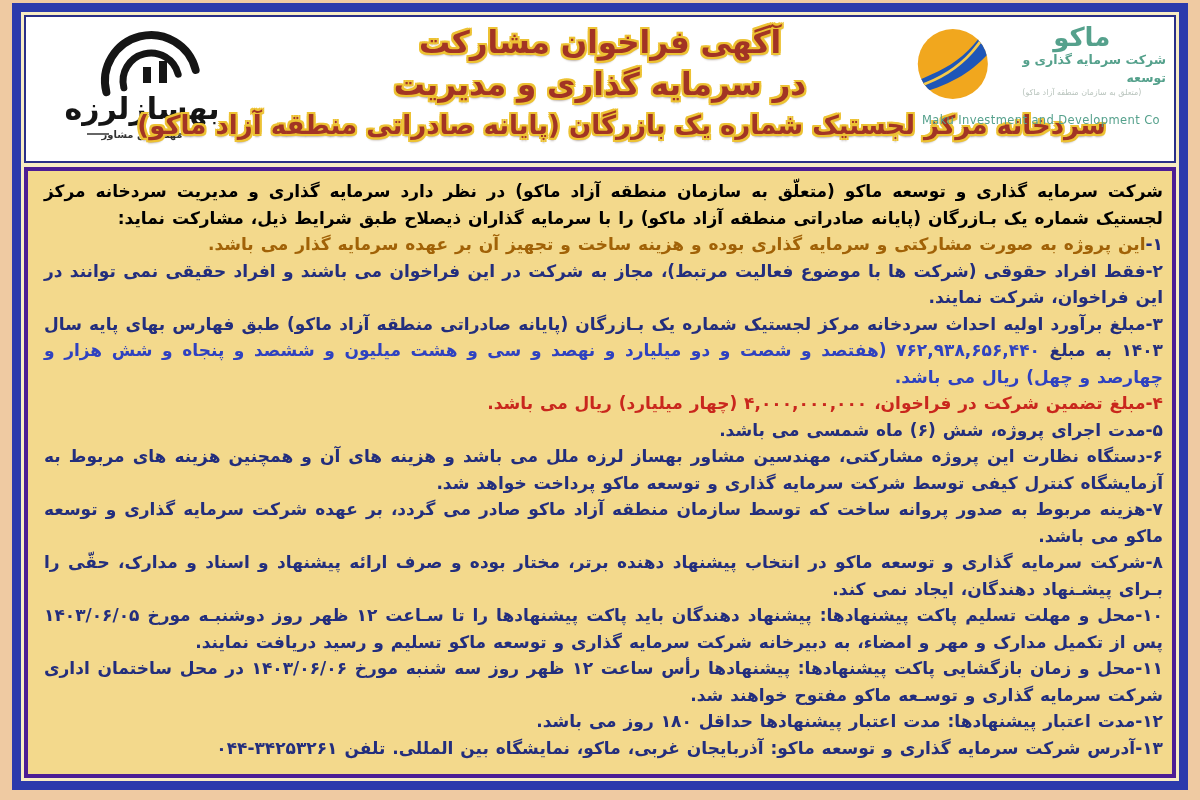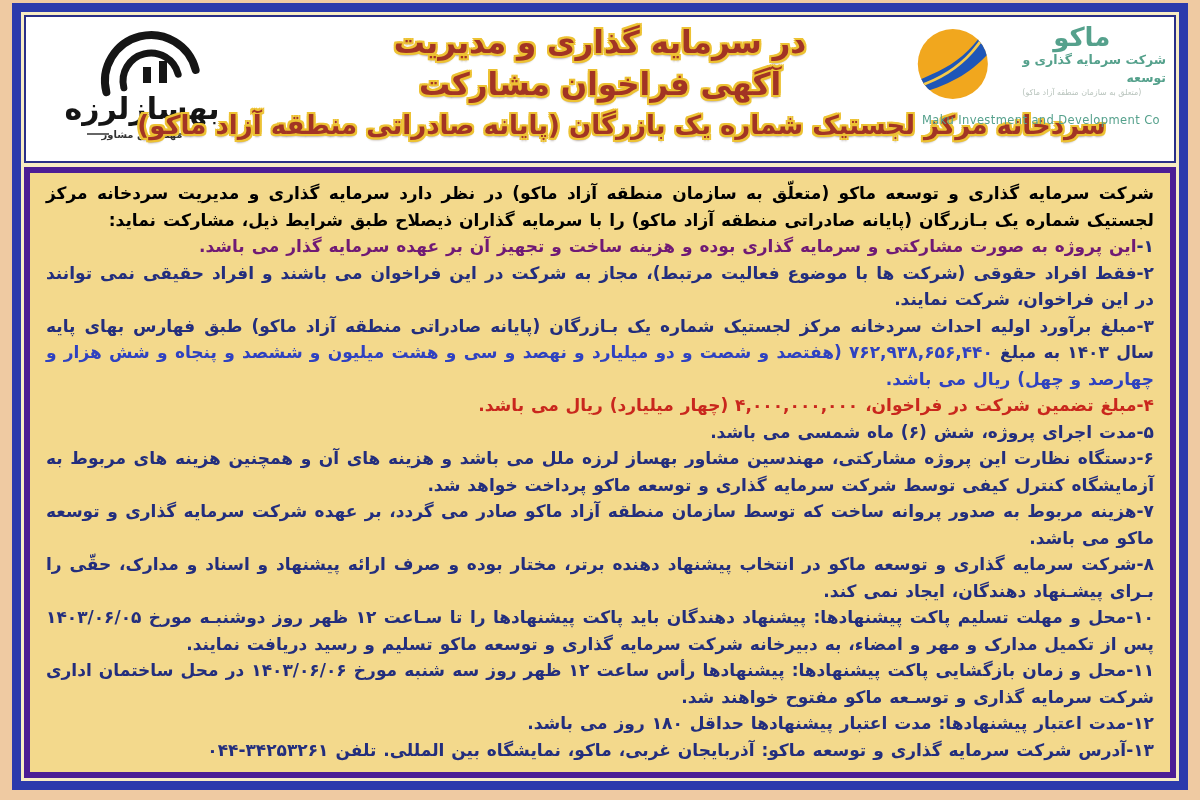--- a/index.html
+++ b/index.html
@@ -46,22 +46,22 @@
                 -2px 0 0 #edc233,2px 0 0 #edc233,0 -2px 0 #edc233,0 2px 0 #edc233,
                 0 3px 2px rgba(60,30,0,.35);
   }
   .t1,.t2{font-size:31px;}
   .t3{font-size:26px;line-height:40px;padding-left:43px;}
   
   .body-box{
     position:absolute;left:0;top:152px;right:0;bottom:0;
     box-sizing:border-box;
     background:#f3d98c;
-    border:6px solid #4c1d95;
-    padding:7px 16px 4px 16px;
+    border:4px solid #4c1d95;
+    padding:7px 9px 4px 16px;
     direction:rtl;
   }
   .intro,.item{
     font-size:17px;font-weight:bold;line-height:26.5px;
     text-align:justify;text-align-last:right;
     word-spacing:1px;
   }
   .num,.lbl{font-weight:bold;}
   .lbl{letter-spacing:.2px;}
 </style>
@@ -80,22 +80,22 @@
           <rect x="96" y="44" width="8" height="16" fill="#151515"></rect>
           <rect x="112" y="38" width="8" height="22" fill="#151515"></rect>
           <text x="95" y="96" text-anchor="middle" font-family="DejaVu Sans, Liberation Sans, sans-serif" font-size="30" font-weight="bold" fill="#151515" direction="rtl">بهسازلرزه</text>
           <text x="95" y="115" text-anchor="middle" font-family="DejaVu Sans, Liberation Sans, sans-serif" font-size="10" font-weight="bold" fill="#333" direction="rtl">مهندسین مشاور</text>
           <line x1="40" y1="111" x2="62" y2="111" stroke="#333" stroke-width="1.5"></line>
           <line x1="128" y1="111" x2="150" y2="111" stroke="#333" stroke-width="1.5"></line>
         </svg>
       </div>
 
       <div class="titles">
+        <div class="title-line t1">آگهی فراخوان مشارکت</div>
         <div class="title-line t2">در سرمایه گذاری و مدیریت</div>
-        <div class="title-line t1">آگهی فراخوان مشارکت</div>
         <div class="title-line t3">سردخانه مرکز لجستیک شماره یک بازرگان (پایانه صادراتی منطقه آزاد ماکو)</div>
       </div>
 
       <div class="logo-right">
         <div class="maku-row">
           <div class="maku-texts">
             <div class="maku-fa-name">ماکو</div>
             <div class="maku-fa-sub">شرکت سرمایه گذاری و توسعه</div>
             <div class="maku-fa-note">(متعلق به سازمان منطقه آزاد ماکو)</div>
           </div>
@@ -112,21 +112,21 @@
             </g>
           </svg>
         </div>
         <div class="maku-en">Maku Investment and Development Co</div>
       </div>
     </div>
 
     <div class="body-box">
       <div class="intro">شرکت سرمایه گذاری و توسعه ماکو (متعلّق به سازمان منطقه آزاد ماکو) در نظر دارد سرمایه گذاری و مدیریت سردخانه مرکز لجستیک شماره یک بـازرگان (پایانه صادراتی منطقه آزاد ماکو) را با سرمایه گذاران ذیصلاح طبق شرایط ذیل، مشارکت نماید:</div>
       <div>
-          <div class="item"><span class="num" style="color: rgb(35, 46, 125);">۱-</span><span style="color: #701a75;">این پروژه به صورت مشارکتی و سرمایه گذاری بوده و هزینه ساخت و تجهیز آن بر عهده سرمایه گذار می باشد.</span></div>
+          <div class="item"><span class="num" style="color: rgb(35, 46, 125);">۱-</span><span style="color: #a16207;">این پروژه به صورت مشارکتی و سرمایه گذاری بوده و هزینه ساخت و تجهیز آن بر عهده سرمایه گذار می باشد.</span></div>
           <div class="item"><span class="num" style="color: rgb(35, 46, 125);">۲-</span><span style="color: rgb(35, 46, 125);">فقط افراد حقوقی (شرکت ها با موضوع فعالیت مرتبط)، مجاز به شرکت در این فراخوان می باشند و افراد حقیقی نمی توانند در این فراخوان، شرکت نمایند.</span></div>
           <div class="item"><span class="num" style="color: rgb(35, 46, 125);">۳-</span><span style="color: rgb(35, 46, 125);">مبلغ برآورد اولیه احداث سردخانه مرکز لجستیک شماره یک بـازرگان (پایانه صادراتی منطقه آزاد ماکو) طبق فهارس بهای پایه سال ۱۴۰۳ به مبلغ </span><span style="color: rgb(47, 66, 192);">۷۶۲,۹۳۸,۶۵۶,۴۴۰</span><span style="color: rgb(47, 66, 192);"> (هفتصد و شصت و دو میلیارد و نهصد و سی و هشت میلیون و ششصد و پنجاه و شش هزار و چهارصد و چهل) ریال می باشد.</span></div>
           <div class="item"><span class="num" style="color: rgb(201, 39, 29);">۴-</span><span style="color: rgb(201, 39, 29);">مبلغ تضمین شرکت در فراخوان، ۴,۰۰۰,۰۰۰,۰۰۰ (چهار میلیارد) ریال می باشد.</span></div>
           <div class="item"><span class="num" style="color: rgb(35, 46, 125);">۵-</span><span style="color: rgb(35, 46, 125);">مدت اجرای پروژه، شش (۶) ماه شمسی می باشد.</span></div>
           <div class="item"><span class="num" style="color: rgb(35, 46, 125);">۶-</span><span style="color: rgb(35, 46, 125);">دستگاه نظارت این پروژه مشارکتی، مهندسین مشاور بهساز لرزه ملل می باشد و هزینه های آن و همچنین هزینه های مربوط به آزمایشگاه کنترل کیفی توسط شرکت سرمایه گذاری و توسعه ماکو پرداخت خواهد شد.</span></div>
           <div class="item"><span class="num" style="color: rgb(35, 46, 125);">۷-</span><span style="color: rgb(35, 46, 125);">هزینه مربوط به صدور پروانه ساخت که توسط سازمان منطقه آزاد ماکو صادر می گردد، بر عهده شرکت سرمایه گذاری و توسعه ماکو می باشد.</span></div>
           <div class="item"><span class="num" style="color: rgb(35, 46, 125);">۸-</span><span style="color: rgb(35, 46, 125); margin-left: 28px;">شرکت سرمایه گذاری و توسعه ماکو در انتخاب پیشنهاد دهنده برتر، مختار بوده و صرف ارائه پیشنهاد و اسناد و مدارک، حقّی را بـرای پیشـنهاد دهندگان، ایجاد نمی کند.</span></div>
           <div class="item"><span class="num" style="color: rgb(35, 46, 125);">۱۰-</span><span class="lbl" style="color: rgb(35, 46, 125);">محل و مهلت تسلیم پاکت پیشنهادها:</span><span style="color: rgb(35, 46, 125);"> پیشنهاد دهندگان  باید پاکت پیشنهادها را تا سـاعت ۱۲ ظهر روز دوشنبـه مورخ ۱۴۰۳/۰۶/۰۵ پس از تکمیل مدارک و مهر و امضاء، به دبیرخانه شرکت سرمایه گذاری و توسعه ماکو تسلیم و رسید دریافت نمایند.</span></div>
           <div class="item"><span class="num" style="color: rgb(35, 46, 125);">۱۱-</span><span class="lbl" style="color: rgb(35, 46, 125);">محل و زمان بازگشایی پاکت پیشنهادها:</span><span style="color: rgb(35, 46, 125);"> پیشنهادها رأس ساعت ۱۲ ظهر روز سه شنبه مورخ ۱۴۰۳/۰۶/۰۶ در محل ساختمان اداری شرکت سرمایه گذاری و توسـعه ماکو مفتوح خواهند شد.</span></div>
           <div class="item"><span class="num" style="color: rgb(35, 46, 125);">۱۲-</span><span class="lbl" style="color: rgb(35, 46, 125);">مدت اعتبار پیشنهادها:</span><span style="color: rgb(35, 46, 125); margin-left: 8px;"> مدت اعتبار پیشنهادها حداقل ۱۸۰ روز می باشد.</span></div>

